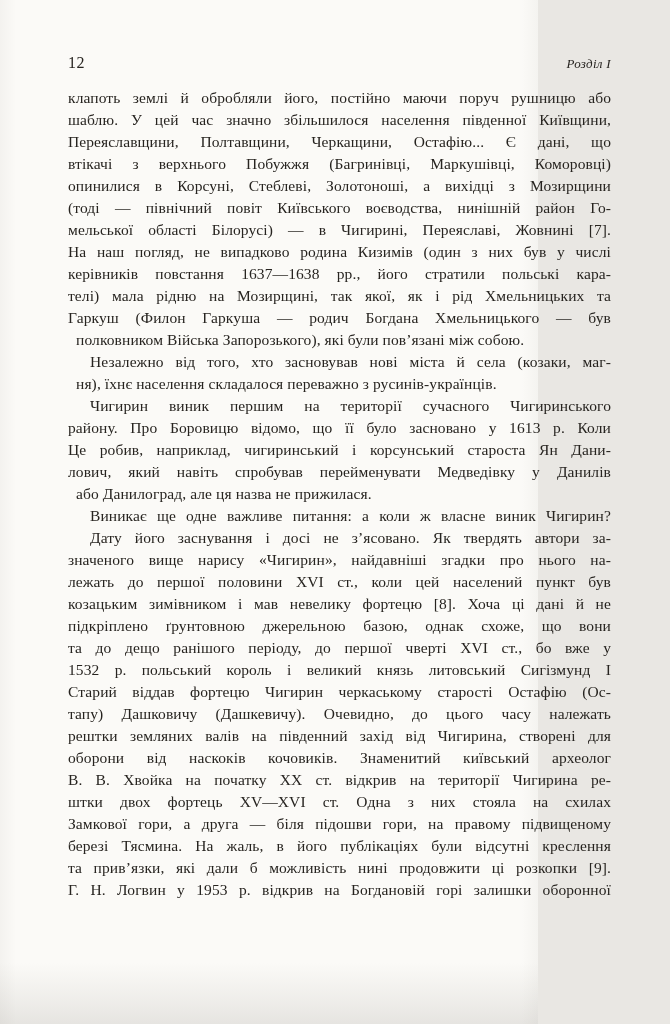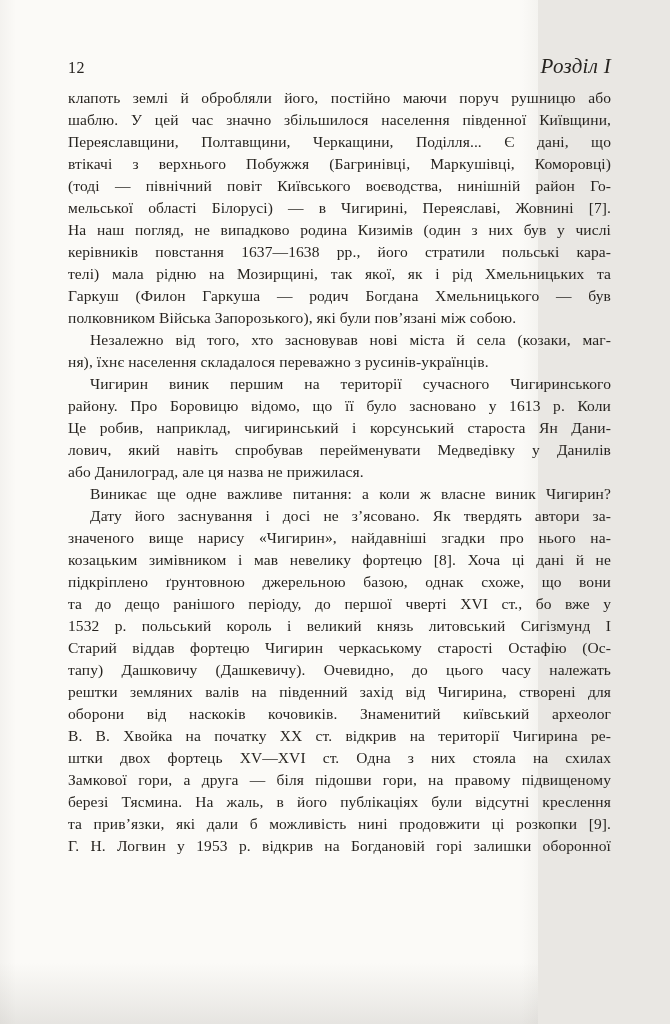--- a/index.html
+++ b/index.html
@@ -37,74 +37,77 @@
     height: 22px;
     margin-bottom: 11px;
     font-size: 16px;
   }
   .folio {
     font-style: normal;
     letter-spacing: 0.5px;
   }
   .chapter {
     font-style: italic;
-    font-size: 21px;
+    font-size: 13px;
     letter-spacing: 0.3px;
     text-align: right;
   }
   .body-text {
     font-size: 15.5px;
     line-height: 22px;
     letter-spacing: 0.1px;
   }
   .line {
     height: 22px;
     overflow: hidden;
     white-space: normal;
     text-align: justify;
     text-align-last: justify;
   }
   .line.end {
     text-align-last: left;
+    margin-left: 8px;
   }
   .line.indent {
     text-indent: 22px;
   }
 </style>
 </head>
 <body>
 
 <div class="scan">
   <div class="page-inner">
     <div class="running-head">
       <span class="folio">12</span>
       <span class="chapter">Розділ I</span>
     </div>
     <div class="body-text">
         <div class="line">клапоть землі й обробляли його, постійно маючи поруч рушницю або</div>
         <div class="line">шаблю. У цей час значно збільшилося населення південної Київщини,</div>
-        <div class="line">Переяславщини, Полтавщини, Черкащини, Поділля... Є дані, що</div>
+        <div class="line">Переяславщини, Полтавщини, Черкащини, Остафію... Є дані, що</div>
         <div class="line">втікачі з верхнього Побужжя (Багринівці, Маркушівці, Коморовці)</div>
+        <div class="line">опинилися в Корсуні, Стеблеві, Золотоноші, а вихідці з Мозирщини</div>
         <div class="line">(тоді — північний повіт Київського воєводства, нинішній район Го-</div>
         <div class="line">мельської області Білорусі) — в Чигирині, Переяславі, Жовнині [7].</div>
         <div class="line">На наш погляд, не випадково родина Кизимів (один з них був у числі</div>
         <div class="line">керівників повстання 1637—1638 рр., його стратили польські кара-</div>
         <div class="line">телі) мала рідню на Мозирщині, так якої, як і рід Хмельницьких та</div>
         <div class="line">Гаркуш (Филон Гаркуша — родич Богдана Хмельницького — був</div>
         <div class="line end">полковником Війська Запорозького), які були пов’язані між собою.</div>
         <div class="line indent">Незалежно від того, хто засновував нові міста й села (козаки, маг-</div>
         <div class="line end">ня), їхнє населення складалося переважно з русинів-українців.</div>
         <div class="line indent">Чигирин виник першим на території сучасного Чигиринського</div>
         <div class="line">району. Про Боровицю відомо, що її було засновано у 1613 р. Коли</div>
         <div class="line">Це робив, наприклад, чигиринський і корсунський староста Ян Дани-</div>
         <div class="line">лович, який навіть спробував перейменувати Медведівку у Данилів</div>
         <div class="line end">або Данилоград, але ця назва не прижилася.</div>
         <div class="line indent">Виникає ще одне важливе питання: а коли ж власне виник Чигирин?</div>
         <div class="line indent">Дату його заснування і досі не з’ясовано. Як твердять автори за-</div>
         <div class="line">значеного вище нарису «Чигирин», найдавніші згадки про нього на-</div>
+        <div class="line">лежать до першої половини XVI ст., коли цей населений пункт був</div>
         <div class="line">козацьким зимівником і мав невелику фортецю [8]. Хоча ці дані й не</div>
         <div class="line">підкріплено ґрунтовною джерельною базою, однак схоже, що вони</div>
         <div class="line">та до дещо ранішого періоду, до першої чверті XVI ст., бо вже у</div>
         <div class="line">1532 р. польський король і великий князь литовський Сигізмунд I</div>
         <div class="line">Старий віддав фортецю Чигирин черкаському старості Остафію (Ос-</div>
         <div class="line">тапу) Дашковичу (Дашкевичу). Очевидно, до цього часу належать</div>
         <div class="line">рештки земляних валів на південний захід від Чигирина, створені для</div>
         <div class="line">оборони від наскоків кочовиків. Знаменитий київський археолог</div>
         <div class="line">В. В. Хвойка на початку XX ст. відкрив на території Чигирина ре-</div>
         <div class="line">штки двох фортець XV—XVI ст. Одна з них стояла на схилах</div>

